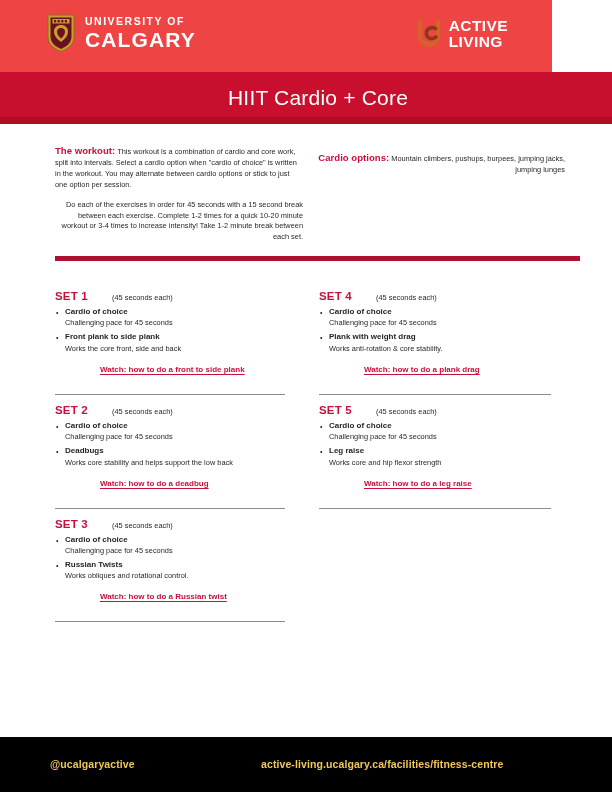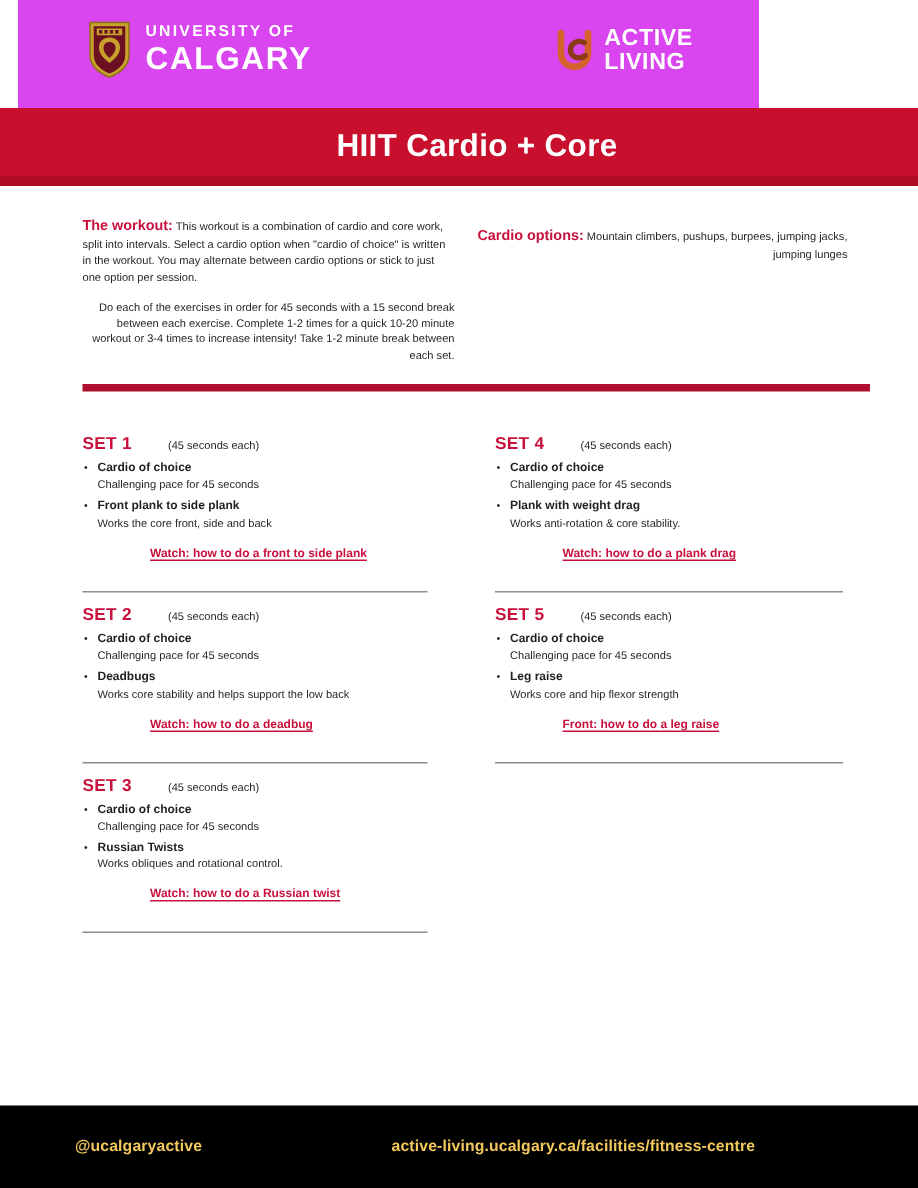--- a/index.html
+++ b/index.html
@@ -12,24 +12,24 @@
     background: #ffffff;
     font-family: "Liberation Sans", sans-serif;
     color: #231f20;
     position: relative;
     overflow: hidden;
   }
 
   
   .header-band {
     position: absolute;
-    top: 0; left: 12px;
-    width: 494px;
+    top: 0; left: 0;
+    width: 552px;
     height: 72px;
-    background: #d946ef;
+    background: #ef4444;
   }
   .uofc-logo {
     position: absolute;
     left: 46px;
     top: 13px;
     display: flex;
     align-items: center;
     gap: 9px;
   }
   .shield {
@@ -97,21 +97,21 @@
     position: absolute;
     left: 0; bottom: 0;
     width: 612px;
     height: 7px;
     background: #AF0C26;
   }
   .doc-title {
     position: relative;
     color: #ffffff;
     font-size: 21px;
-    font-weight: bold;
+    font-weight: normal;
     letter-spacing: 0.2px;
     z-index: 2;
     margin-left: 24px;
   }
 
   
   .intro {
     position: absolute;
     top: 144px;
     left: 0;
@@ -164,21 +164,21 @@
     position: absolute;
     top: 290px;
     left: 0;
     width: 612px;
   }
   .col {
     position: absolute;
     top: 0;
   }
   .col-left { left: 55px; width: 230px; }
-  .col-right { left: 330px; width: 232px; }
+  .col-right { left: 319px; width: 232px; }
 
   .set-block {
     position: relative;
     padding-bottom: 8px;
     margin-bottom: 0;
   }
   .set-head {
     display: flex;
     align-items: baseline;
     gap: 4px;
@@ -404,21 +404,21 @@
           <div class="ex-body">
             <div class="ex-name">Cardio of choice</div>
             <div class="ex-desc">Challenging pace for 45 seconds</div>
           </div>
         </div><div class="ex-item">
           <span class="bullet">•</span>
           <div class="ex-body">
             <div class="ex-name">Leg raise</div>
             <div class="ex-desc">Works core and hip flexor strength</div>
           </div>
-        </div><a class="watch-link" href="#">Front: how to do a leg raise</a></div>
+        </div><a class="watch-link" href="#">Watch: how to do a leg raise</a></div>
       <hr class="gray-rule">
     </div>
 </div>
 
 <div class="footer-band">
   <div class="footer-handle">@ucalgaryactive</div>
   <div class="footer-url">active-living.ucalgary.ca/facilities/fitness-centre</div>
 </div>
 
 </body></html>

